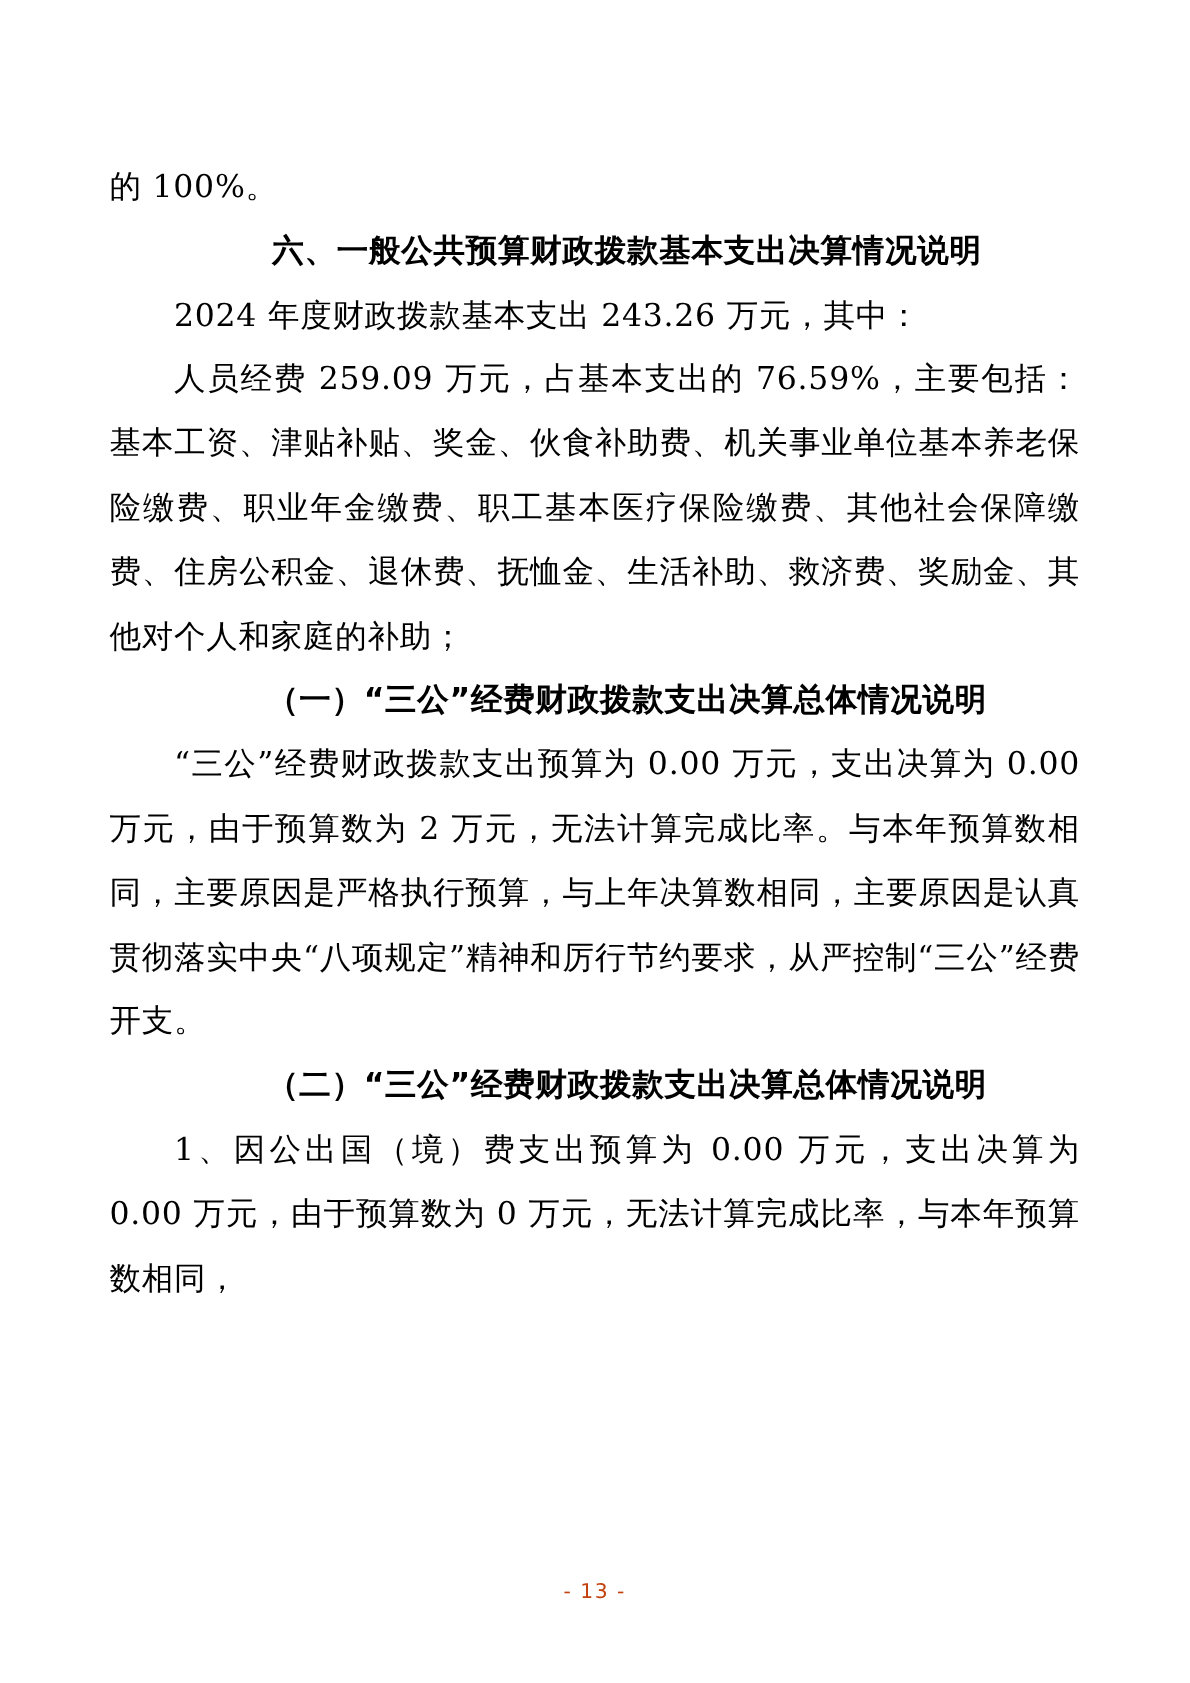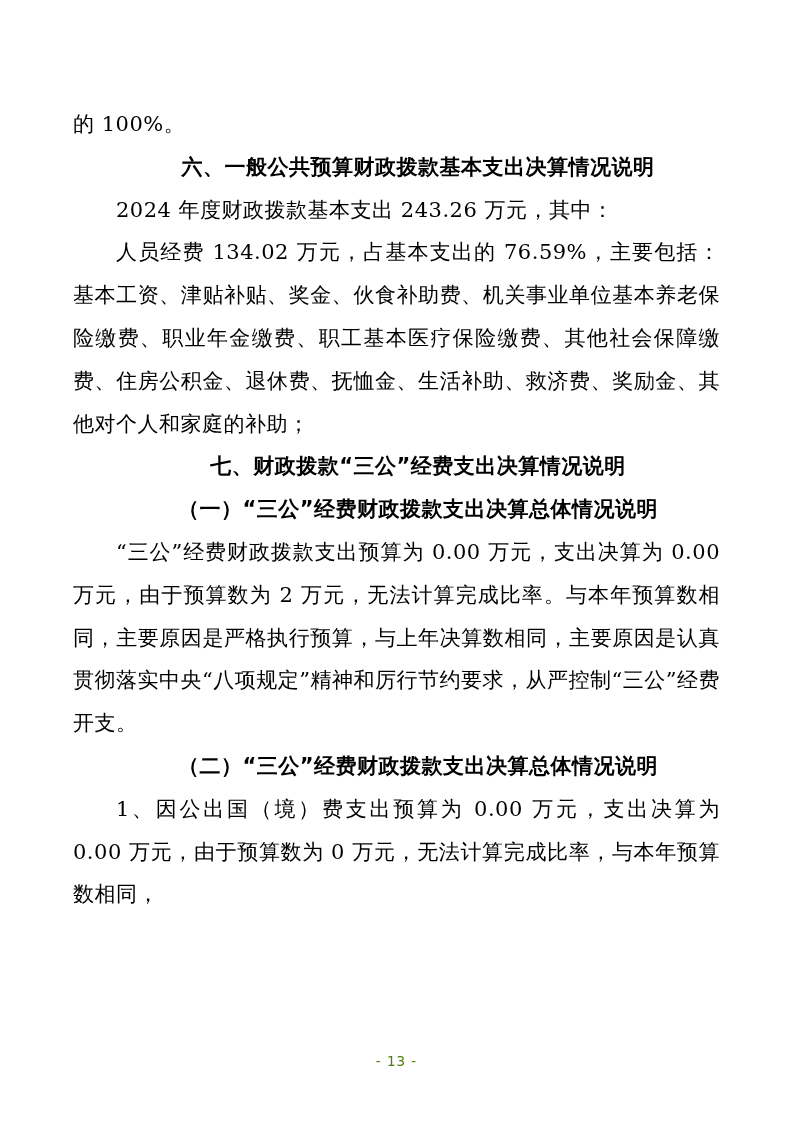--- a/index.html
+++ b/index.html
@@ -41,33 +41,32 @@
     text-indent: 43px;
   }
   .footer {
     position: absolute;
     left: 0;
     top: 1038px;
     width: 100%;
     text-align: center;
     font-family: "DejaVu Sans", "Liberation Sans", sans-serif;
     font-size: 13.5px;
-    color: #4d7c0f;
+    color: #c2410c;
     letter-spacing: 1px;
   }
 </style>
 </head>
 <body>
 
 <div class="page">
   <div class="content">
     <p class="para body-text">的 100%。</p>
     <p class="para heading-text indent">六、一般公共预算财政拨款基本支出决算情况说明</p>
     <p class="para body-text indent">2024 年度财政拨款基本支出 243.26 万元，其中：</p>
-    <p class="para body-text indent">人员经费 134.02 万元，占基本支出的 76.59%，主要包括：基本工资、津贴补贴、奖金、伙食补助费、机关事业单位基本养老保险缴费、职业年金缴费、职工基本医疗保险缴费、其他社会保障缴费、住房公积金、退休费、抚恤金、生活补助、救济费、奖励金、其他对个人和家庭的补助；</p>
-    <p class="para heading-text indent">七、财政拨款“三公”经费支出决算情况说明</p>
+    <p class="para body-text indent">人员经费 259.09 万元，占基本支出的 76.59%，主要包括：基本工资、津贴补贴、奖金、伙食补助费、机关事业单位基本养老保险缴费、职业年金缴费、职工基本医疗保险缴费、其他社会保障缴费、住房公积金、退休费、抚恤金、生活补助、救济费、奖励金、其他对个人和家庭的补助；</p>
     <p class="para heading-text indent">（一）“三公”经费财政拨款支出决算总体情况说明</p>
     <p class="para body-text indent">“三公”经费财政拨款支出预算为 0.00 万元，支出决算为 0.00 万元，由于预算数为 2 万元，无法计算完成比率。与本年预算数相同，主要原因是严格执行预算，与上年决算数相同，主要原因是认真贯彻落实中央“八项规定”精神和厉行节约要求，从严控制“三公”经费开支。</p>
     <p class="para heading-text indent">（二）“三公”经费财政拨款支出决算总体情况说明</p>
     <p class="para body-text indent">1、因公出国（境）费支出预算为 0.00 万元，支出决算为 0.00 万元，由于预算数为 0 万元，无法计算完成比率，与本年预算数相同，</p>
   </div>
   <div class="footer">- 13 -</div>
 </div>
 
 </body></html>

